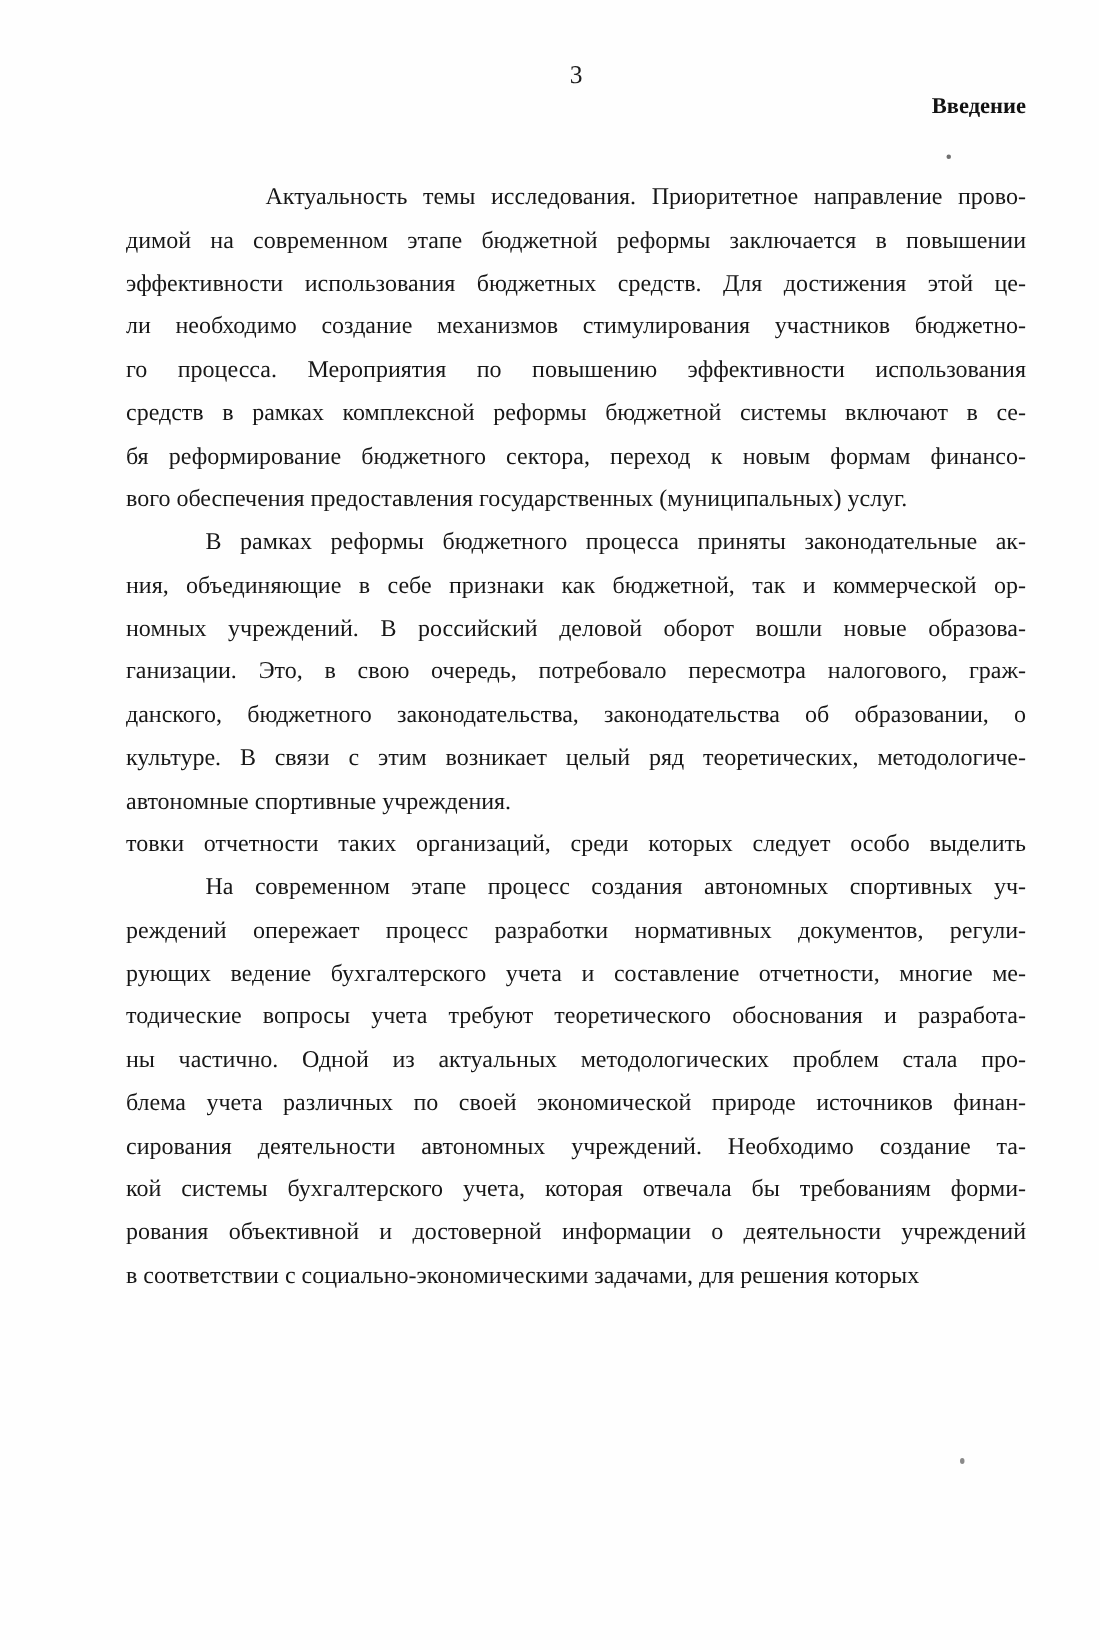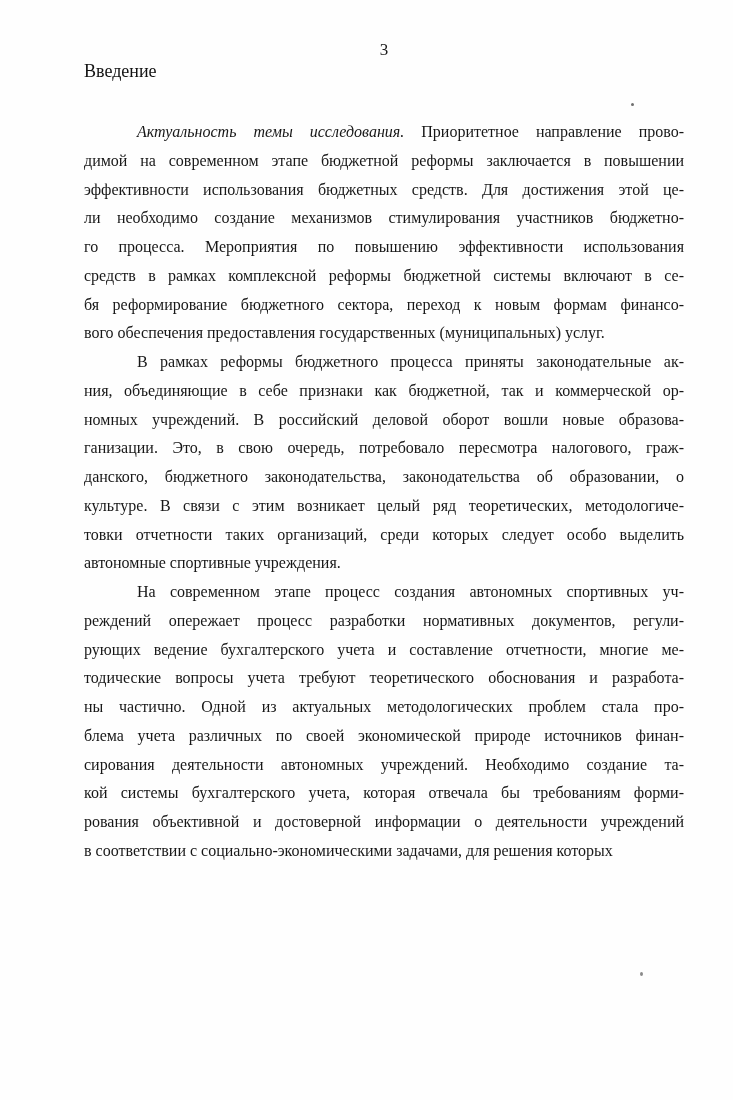--- a/index.html
+++ b/index.html
@@ -24,23 +24,23 @@
     text-align: center;
     font-size: 17px;
     line-height: 20px;
     color: #1c1c1c;
   }
   .doc-title {
     position: absolute;
     top: 60px;
     left: 84px;
     width: 600px;
-    text-align: left;
-    font-weight: 400;
-    font-size: 18px;
+    text-align: right;
+    font-weight: 700;
+    font-size: 15px;
     line-height: 22px;
     color: #121212;
   }
   .text-block {
     position: absolute;
     top: 118px;
     left: 84px;
     width: 600px;
     font-size: 16px;
     color: #171717;
@@ -60,21 +60,21 @@
   }
   .line.indent {
     padding-left: 53px;
   }
   .line.last {
     text-align-last: left;
     font-family: Liberation Serif, serif;
     -moz-text-align-last: left;
   }
   .italic-lead {
-    font-style: italic;
+    margin-left: 40px;
   }
   .speck {
     position: absolute;
     border-radius: 50%;
   }
   .speck-top {
     top: 103px;
     left: 631px;
     width: 3px;
     height: 3px;
@@ -112,22 +112,22 @@
       <div class="line last">вого обеспечения предоставления государственных (муниципальных) услуг.</div>
     </div>
 
     <div class="para">
       <div class="line indent">В рамках реформы бюджетного процесса приняты законодательные ак-</div>
       <div class="line">ния, объединяющие в себе признаки как бюджетной, так и коммерческой ор-</div>
       <div class="line">номных учреждений. В российский деловой оборот вошли новые образова-</div>
       <div class="line">ганизации. Это, в свою очередь, потребовало пересмотра налогового, граж-</div>
       <div class="line">данского, бюджетного законодательства, законодательства об образовании, о</div>
       <div class="line">культуре. В связи с этим возникает целый ряд теоретических, методологиче-</div>
+      <div class="line last">автономные спортивные учреждения.</div>
       <div class="line">товки отчетности таких организаций, среди которых следует особо выделить</div>
-      <div class="line last">автономные спортивные учреждения.</div>
     </div>
 
     <div class="para">
       <div class="line indent">На современном этапе процесс создания автономных спортивных уч-</div>
       <div class="line">реждений опережает процесс разработки нормативных документов, регули-</div>
       <div class="line">рующих ведение бухгалтерского учета и составление отчетности, многие ме-</div>
       <div class="line">тодические вопросы учета требуют теоретического обоснования и разработа-</div>
       <div class="line">ны частично. Одной из актуальных методологических проблем стала про-</div>
       <div class="line">блема учета различных по своей экономической природе источников финан-</div>
       <div class="line">сирования деятельности автономных учреждений. Необходимо создание та-</div>

